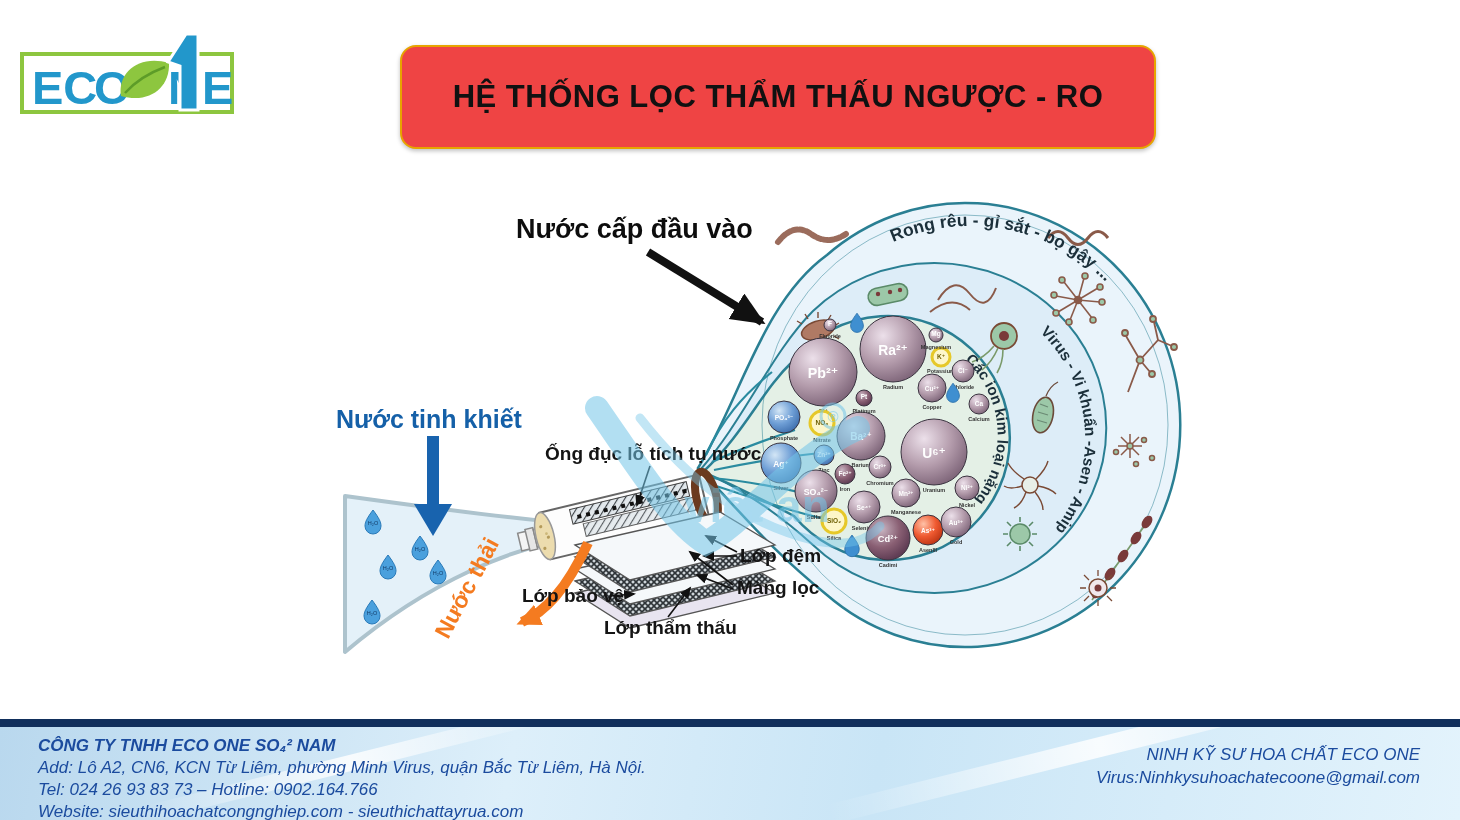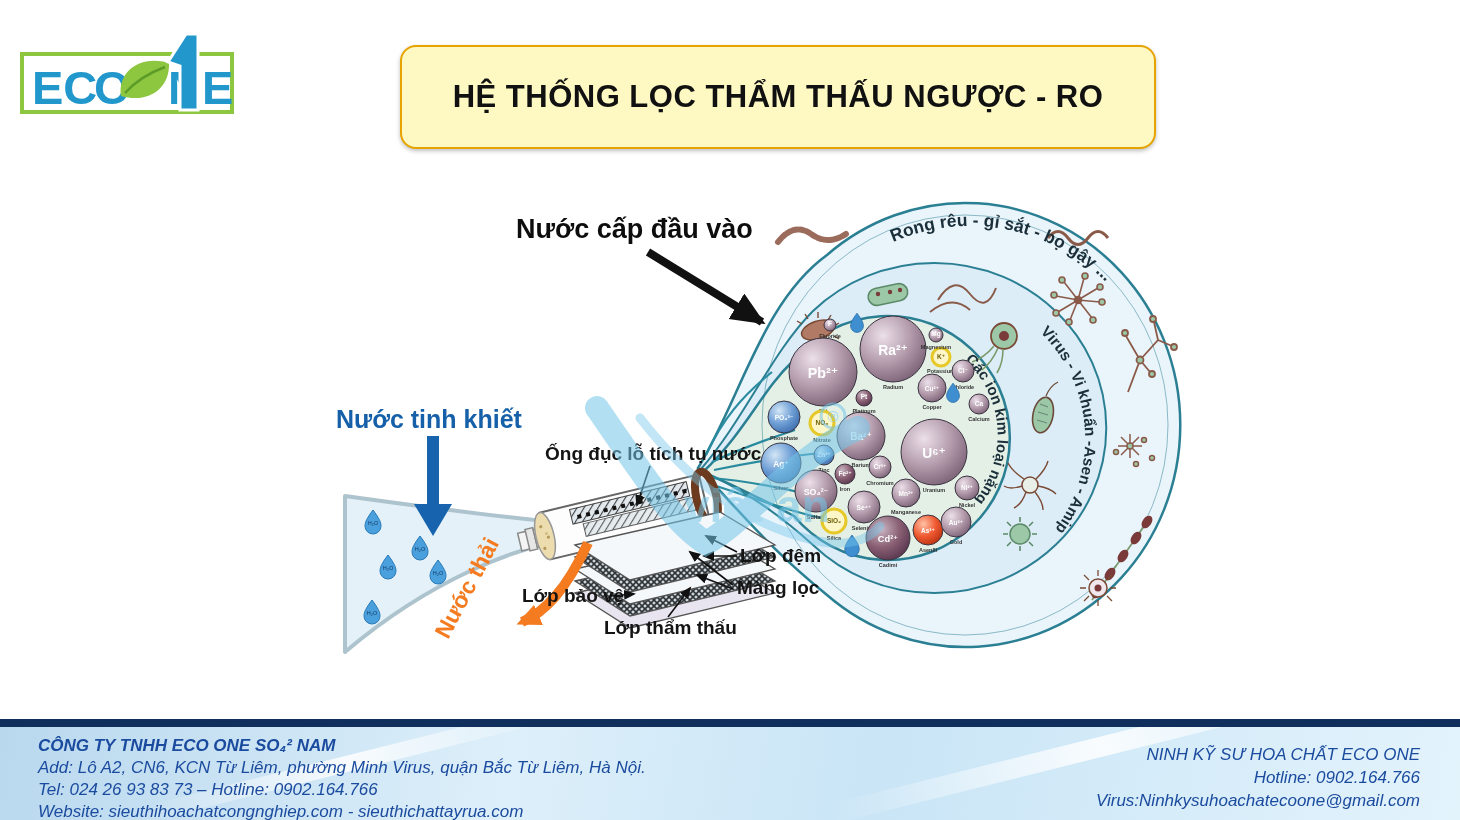--- a/index.html
+++ b/index.html
@@ -5,21 +5,21 @@
   html,body{margin:0;padding:0;}
   body{
     width:1460px;height:820px;position:relative;overflow:hidden;
     background:#ffffff;
     font-family:"Liberation Sans","DejaVu Sans",sans-serif;
   }
   
   .logo-wrap{position:absolute;left:18px;top:26px;width:240px;height:100px;z-index:5;text-decoration:underline;}
   .banner{
     position:absolute;left:400px;top:45px;width:752px;height:100px;z-index:5;
-    background:#fef9c3;border:2px solid #e7a400;border-radius:16px;
+    background:#ef4444;border:2px solid #e7a400;border-radius:16px;
     display:flex;align-items:center;justify-content:center;
     box-shadow:0 2px 4px rgba(0,0,0,.25);
   }
   .banner h1{
     margin:0;font-size:31px;font-weight:bold;color:#111;
     letter-spacing:.5px;text-align:center;
   }
   
   #diagram{position:absolute;left:0;top:0;width:1460px;height:820px;z-index:1;}
   
@@ -449,16 +449,15 @@
   <div class="streak s1"></div>
   <div class="streak s2"></div>
   <div class="footer-left">
     <div class="company">CÔNG TY TNHH ECO ONE SO₄² NAM</div>
     <div>Add: Lô A2, CN6, KCN Từ Liêm, phường Minh Virus, quận Bắc Từ Liêm, Hà Nội.</div>
     <div>Tel: 024 26 93 83 73 – Hotline: 0902.164.766</div>
     <div>Website: sieuthihoachatcongnghiep.com - sieuthichattayrua.com</div>
   </div>
   <div class="footer-right">
     <div class="name">NINH KỸ SƯ HOA CHẤT ECO ONE</div>
-    <div>Hotline: 0902.164.766</div>
     <div>Virus:Ninhkysuhoachatecoone@gmail.com</div>
   </div>
 </div>
 
 </body></html>

